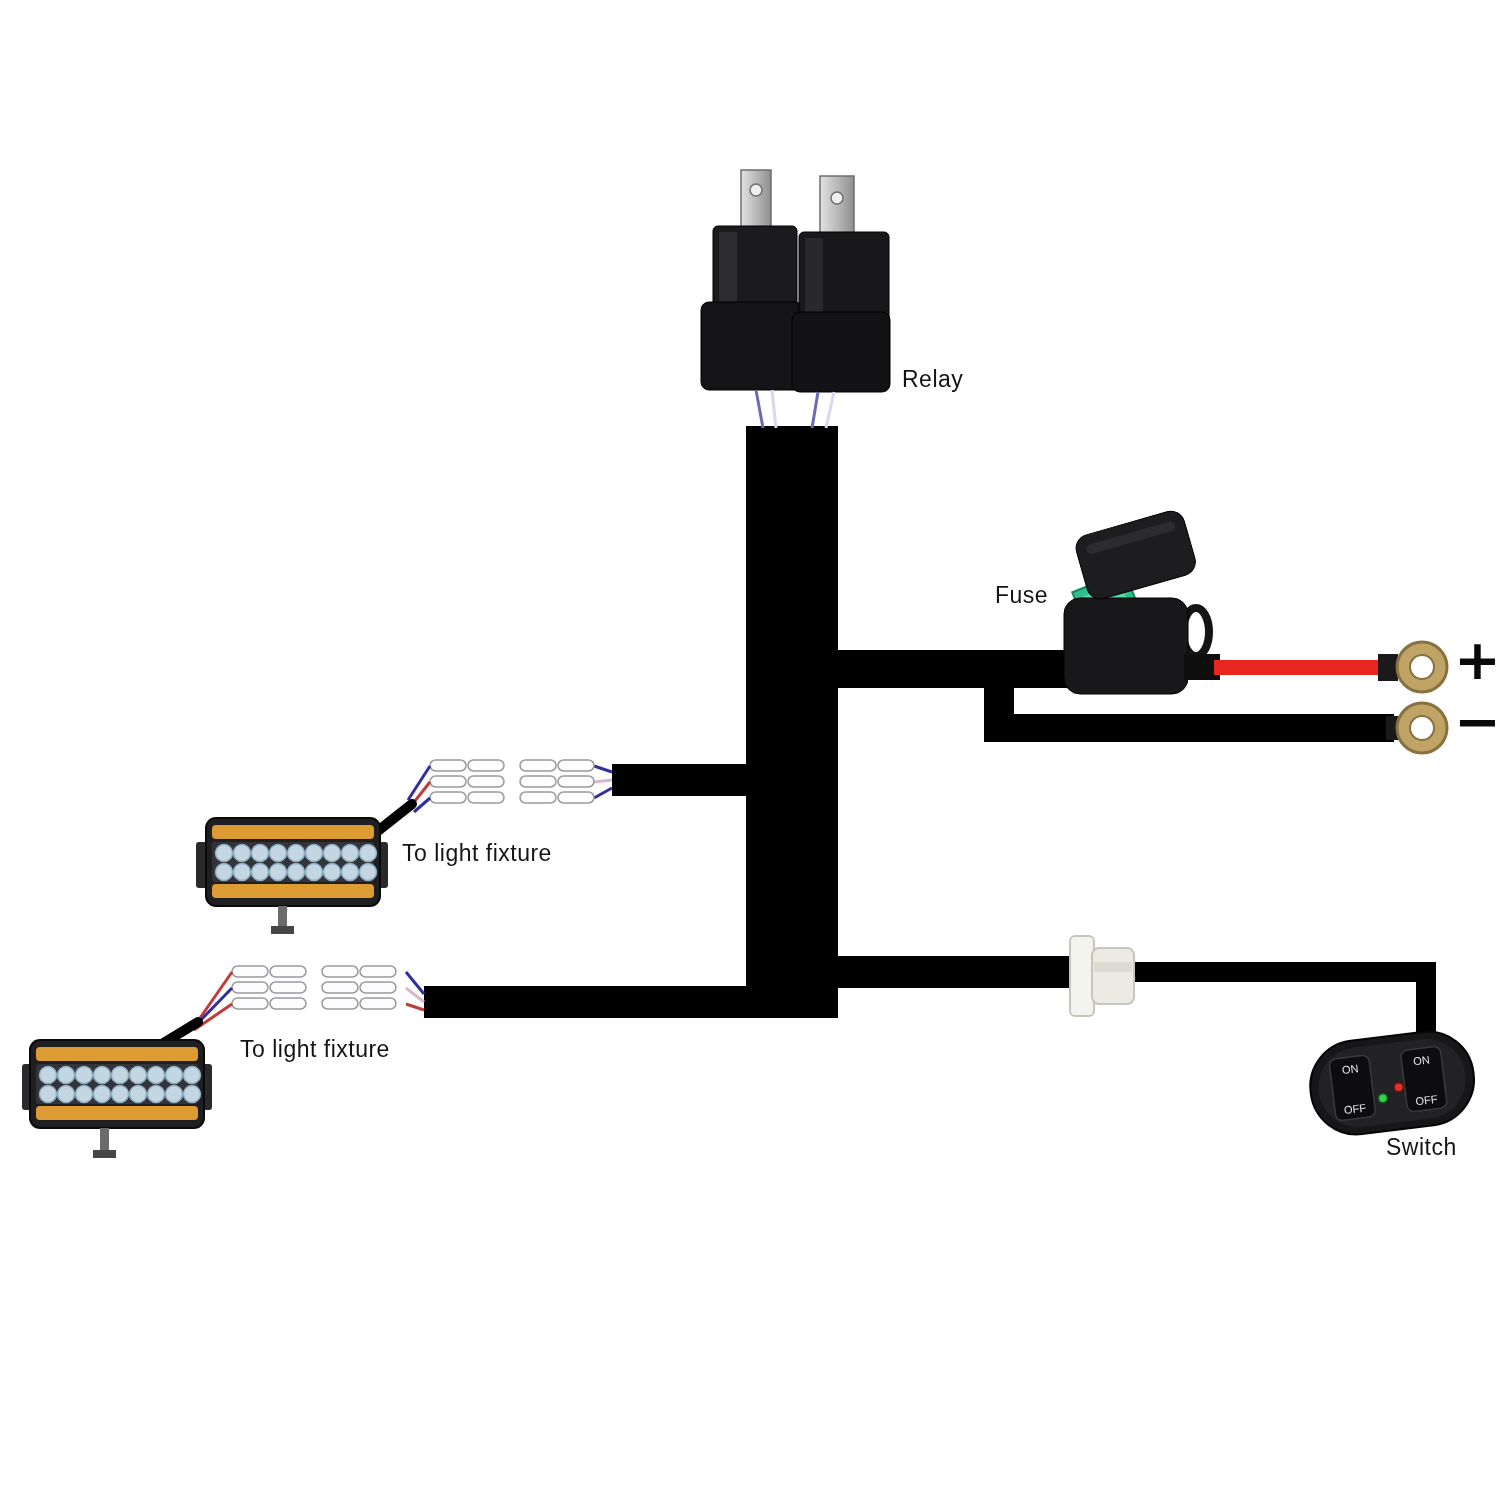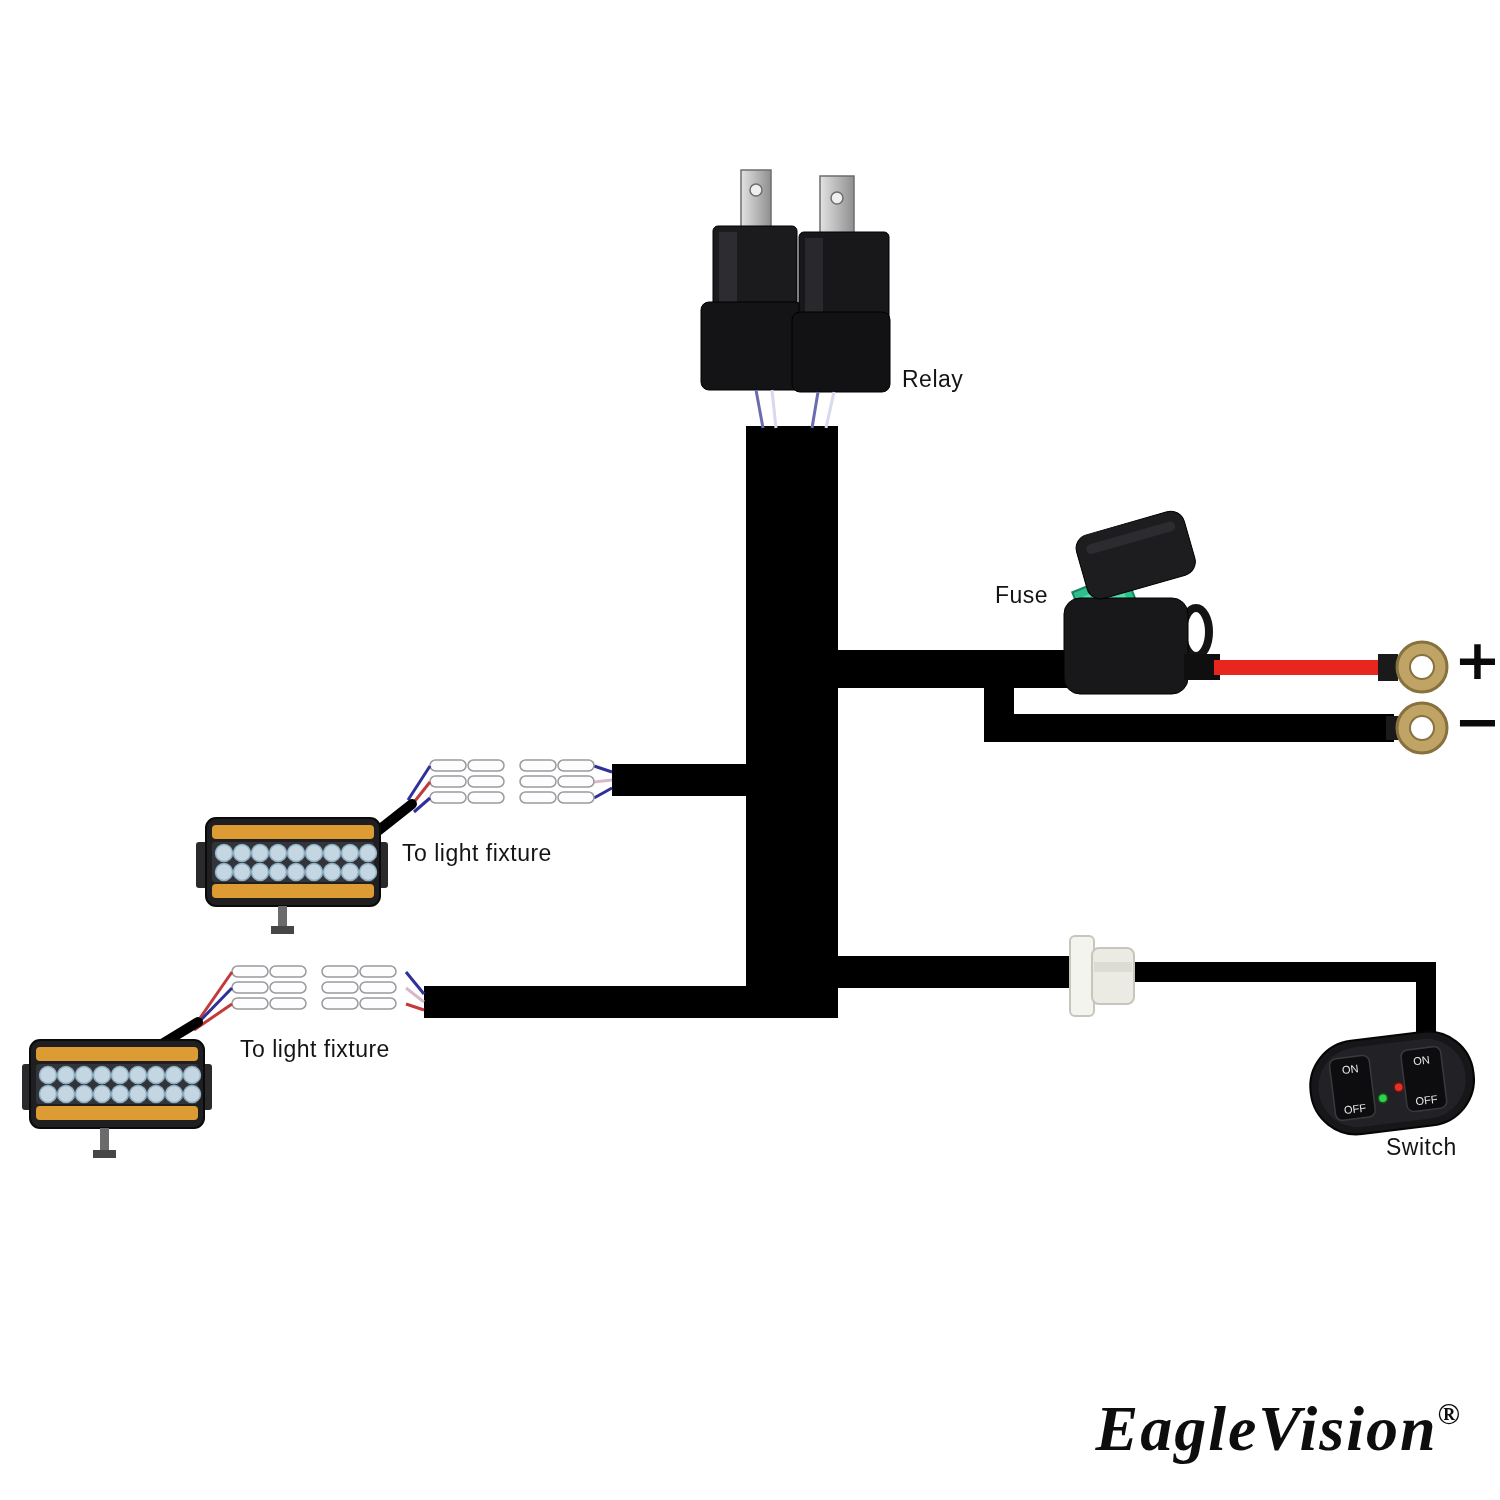--- a/index.html
+++ b/index.html
@@ -266,15 +266,14 @@
   </svg>
 
   <div class="lbl" style="left:902px; top:366px;">Relay</div>
   <div class="lbl" style="left:995px; top:582px;">Fuse</div>
   <div class="lbl" style="left:402px; top:840px;">To light fixture</div>
   <div class="lbl" style="left:240px; top:1036px;">To light fixture</div>
   <div class="lbl" style="left:1386px; top:1134px;">Switch</div>
   <div class="sign" style="left:1454px; top:632px;">+</div>
   <div class="sign" style="left:1454px; top:694px;">−</div>
 
-  <div class="brand"><span>EagleVision</span><sup>®</sup></div>
 
 </div>
 
 </body></html>

